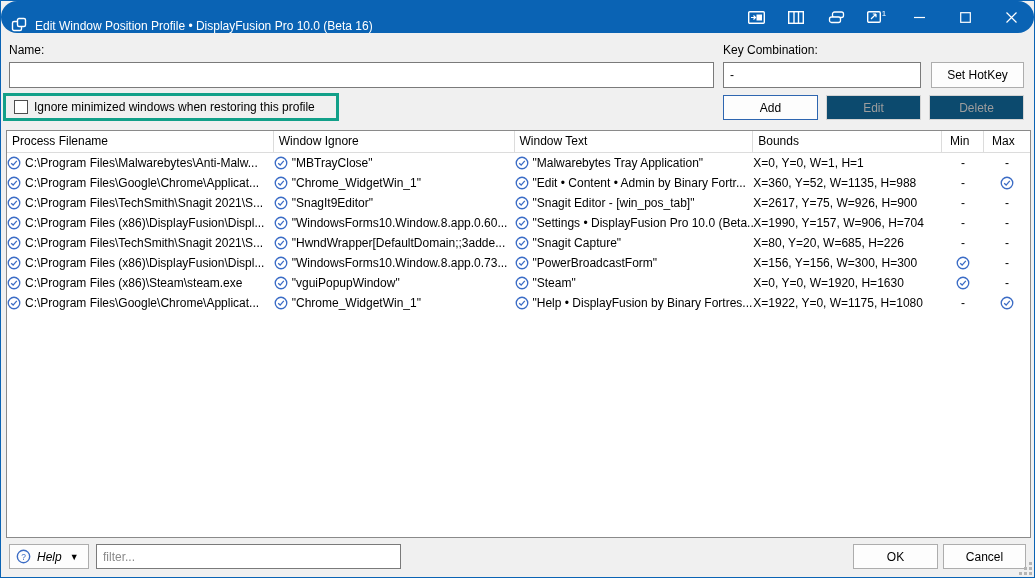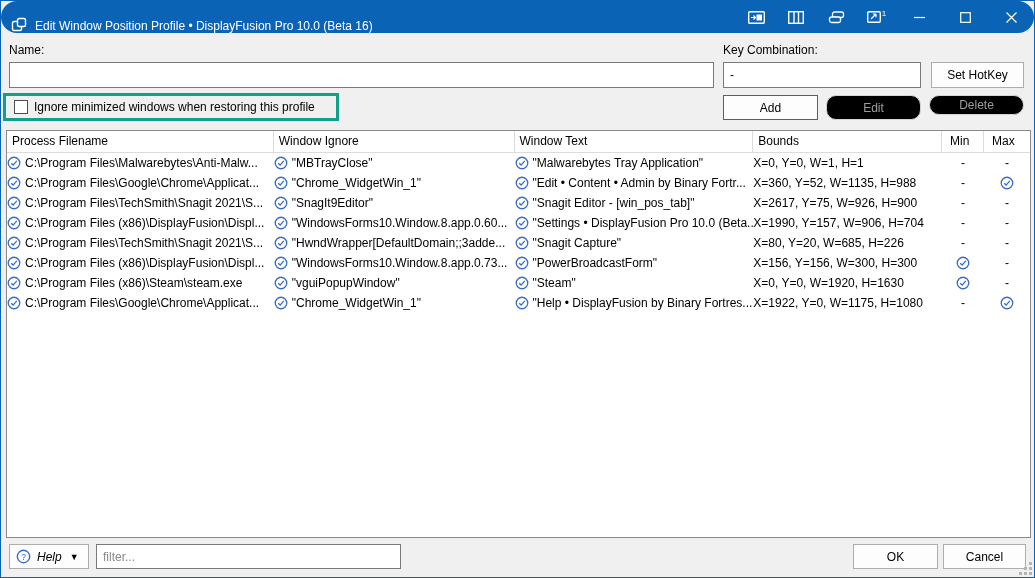--- a/index.html
+++ b/index.html
@@ -27,21 +27,21 @@
   .lbl { position:absolute; font-size:12px; }
   .txt {
     position:absolute; background:#fff; border:1px solid #7a7a7a; height:26px;
     font-family:inherit; font-size:12px; padding:0 6px; color:#000; outline:none;
   }
   .btn {
     position:absolute; height:26px; background:#fdfdfd; border:1px solid #adadad;
     font-family:inherit; font-size:12px; color:#000; text-align:center;
   }
   .btn.default { border-color:#2e66b0; }
-  .btn.disabled { color:#9d9d9d; border-color:#d4d4d4; background:#000000;border-radius:10px; }
+  .btn.disabled { color:#9d9d9d; border-color:#d4d4d4; background:#0c4a6e; }
   .green-box {
     position:absolute; left:2px; top:92px; width:336px; height:28px;
     border:3px solid #12a089; display:flex; align-items:center; background:#f0f0f0;
   }
   .checkbox {
     width:14px; height:14px; background:#fff; border:1px solid #4d4d4d; margin:0 6px 0 8px; flex:0 0 auto;
   }
   
   .table {
     position:absolute; left:5px; top:129px; width:1025px; height:408px;
@@ -139,21 +139,21 @@
   <input class="txt" style="left: 722px; top: 61px; width: 198px;" value="-">
   <button class="btn" style="left:930px; top:61px; width:93px;">Set HotKey</button>
 
   <div class="green-box">
     <span class="checkbox"></span>
     <span>Ignore minimized windows when restoring this profile</span>
   </div>
 
   <button class="btn default" style="left:722px; top:94px; width:95px; height:25px;">Add</button>
   <button class="btn disabled" style="left:825px; top:94px; width:95px; height:25px;">Edit</button>
-  <button class="btn disabled" style="left:928px; top:94px; width:95px; height:20px;">Delete</button>
+  <button class="btn disabled" style="left:928px; top:94px; width:95px; height:25px;">Delete</button>
 
   <div class="table">
     <div class="thead">
       <div class="th c1">Process Filename</div>
       <div class="th c2">Window Ignore</div>
       <div class="th c3">Window Text</div>
       <div class="th c4">Bounds</div>
       <div class="th c5" style="padding-left:8px;">Min</div>
       <div class="th c6" style="padding-left:8px;">Max</div>
     </div>

